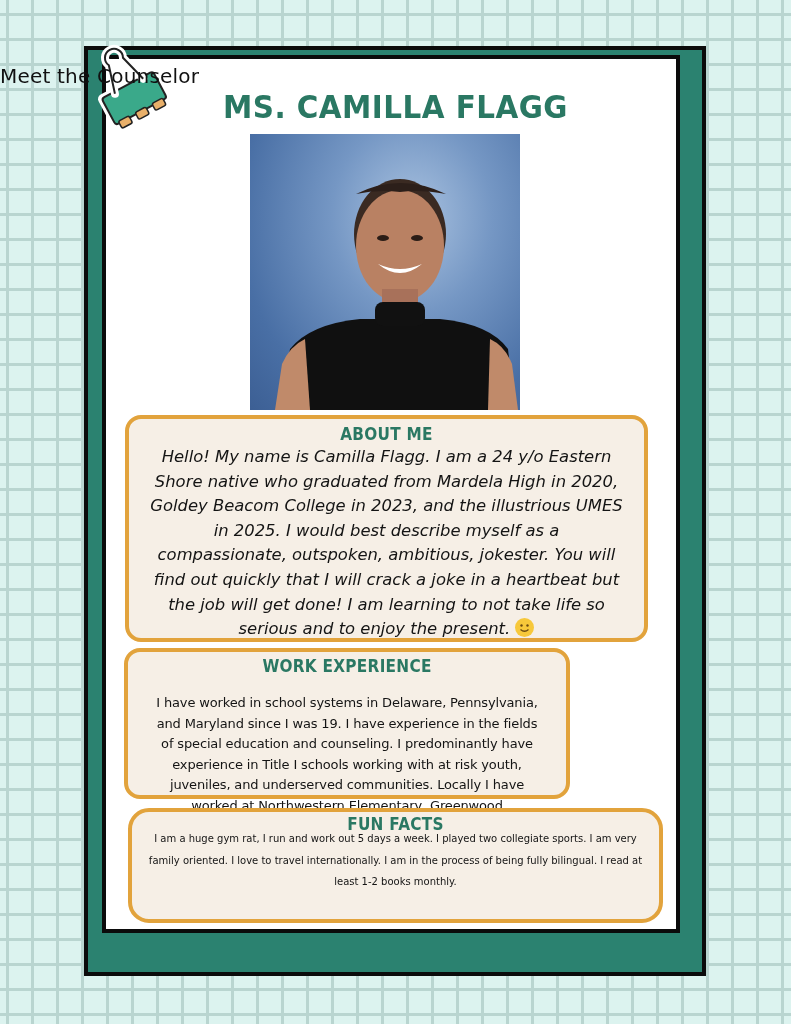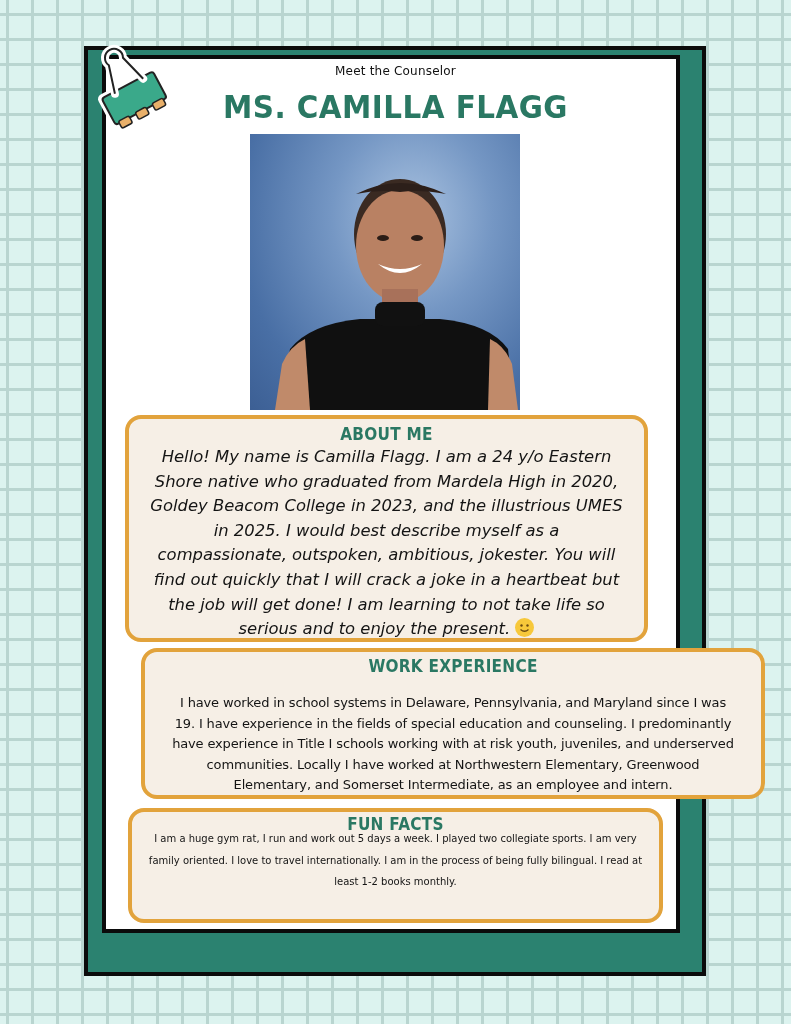--- a/index.html
+++ b/index.html
@@ -16,22 +16,22 @@
   .frame {
     position: absolute; left: 84px; top: 46px; width: 614px; height: 922px;
     background: #2b8270; border: 4px solid #0b0b0b;
   }
   .card {
     position: absolute; left: 102px; top: 55px; width: 570px; height: 870px;
     background: #ffffff; border: 4px solid #0b0b0b;
   }
   .clip { position: absolute; left: 84px; top: 42px; width: 92px; height: 92px; }
   .subtitle {
-    position: absolute; left: 0; right: 0; top: 64px; text-align: center;
-    font-size: 12px; color: #111; letter-spacing: 0.2px;
+    position: absolute; left: 0; right: 0; top: 64px; text-align: left;
+    font-size: 20px; color: #111; letter-spacing: 0.2px;
   }
   .title {
     position: absolute; left: 0; right: 0; top: 88px; text-align: center;
     font-family: "DejaVu Sans", sans-serif; font-weight: bold;
     font-size: 32px; color: #2a7863; letter-spacing: 0.5px;
     transform: scaleX(0.92);
   }
   .photo {
     position: absolute; left: 250px; top: 134px; width: 270px; height: 276px;
     overflow: hidden;
@@ -41,24 +41,24 @@
     position: absolute; background: #f6efe6; border: 4px solid #e2a33c;
     border-radius: 16px; box-sizing: border-box; text-align: center; color: #141414;
   }
   .box h2 {
     margin: 0; font-weight: bold; color: #2a7863; letter-spacing: 0.3px;
     transform: scaleX(0.9);
   }
   .about { left: 125px; top: 415px; width: 523px; height: 227px; padding: 4px 18px 0; }
   .about h2 { font-size: 17px; line-height: 22px; }
   .about p { margin: 0; font-size: 16.4px; line-height: 24.6px; font-style: italic; }
-  .work { left: 141px; top: 648px; width: 624px; height: 151px; padding: 3px 8px 3px; }
+  .work { left: 124px; top: 648px; width: 446px; height: 151px; padding: 3px 8px 3px; }
   .work h2 { font-size: 17px; line-height: 22px; }
   .work p { margin: 16px; font-size: 13px; line-height: 20.5px; letter-spacing: -0.15px; }
-  .fun { left: 128px; top: 808px; width: 535px; height: 115px; padding: 0 14px 0; }
+  .fun { left: 128px; top: 808px; width: 535px; height: 115px; padding: 0 14px 0; border-radius: 21px; }
   .fun h2 { font-size: 17px; line-height: 20px; margin-top: 2px; }
   .fun p { margin: -6px 0 0; font-size: 10px; line-height: 21.5px; }
   .smiley {
     display: inline-block; width: 19px; height: 19px; border-radius: 50%;
     background: #f7c83a; vertical-align: -3px; position: relative;
   }
 </style>
 </head>
 <body>
 

